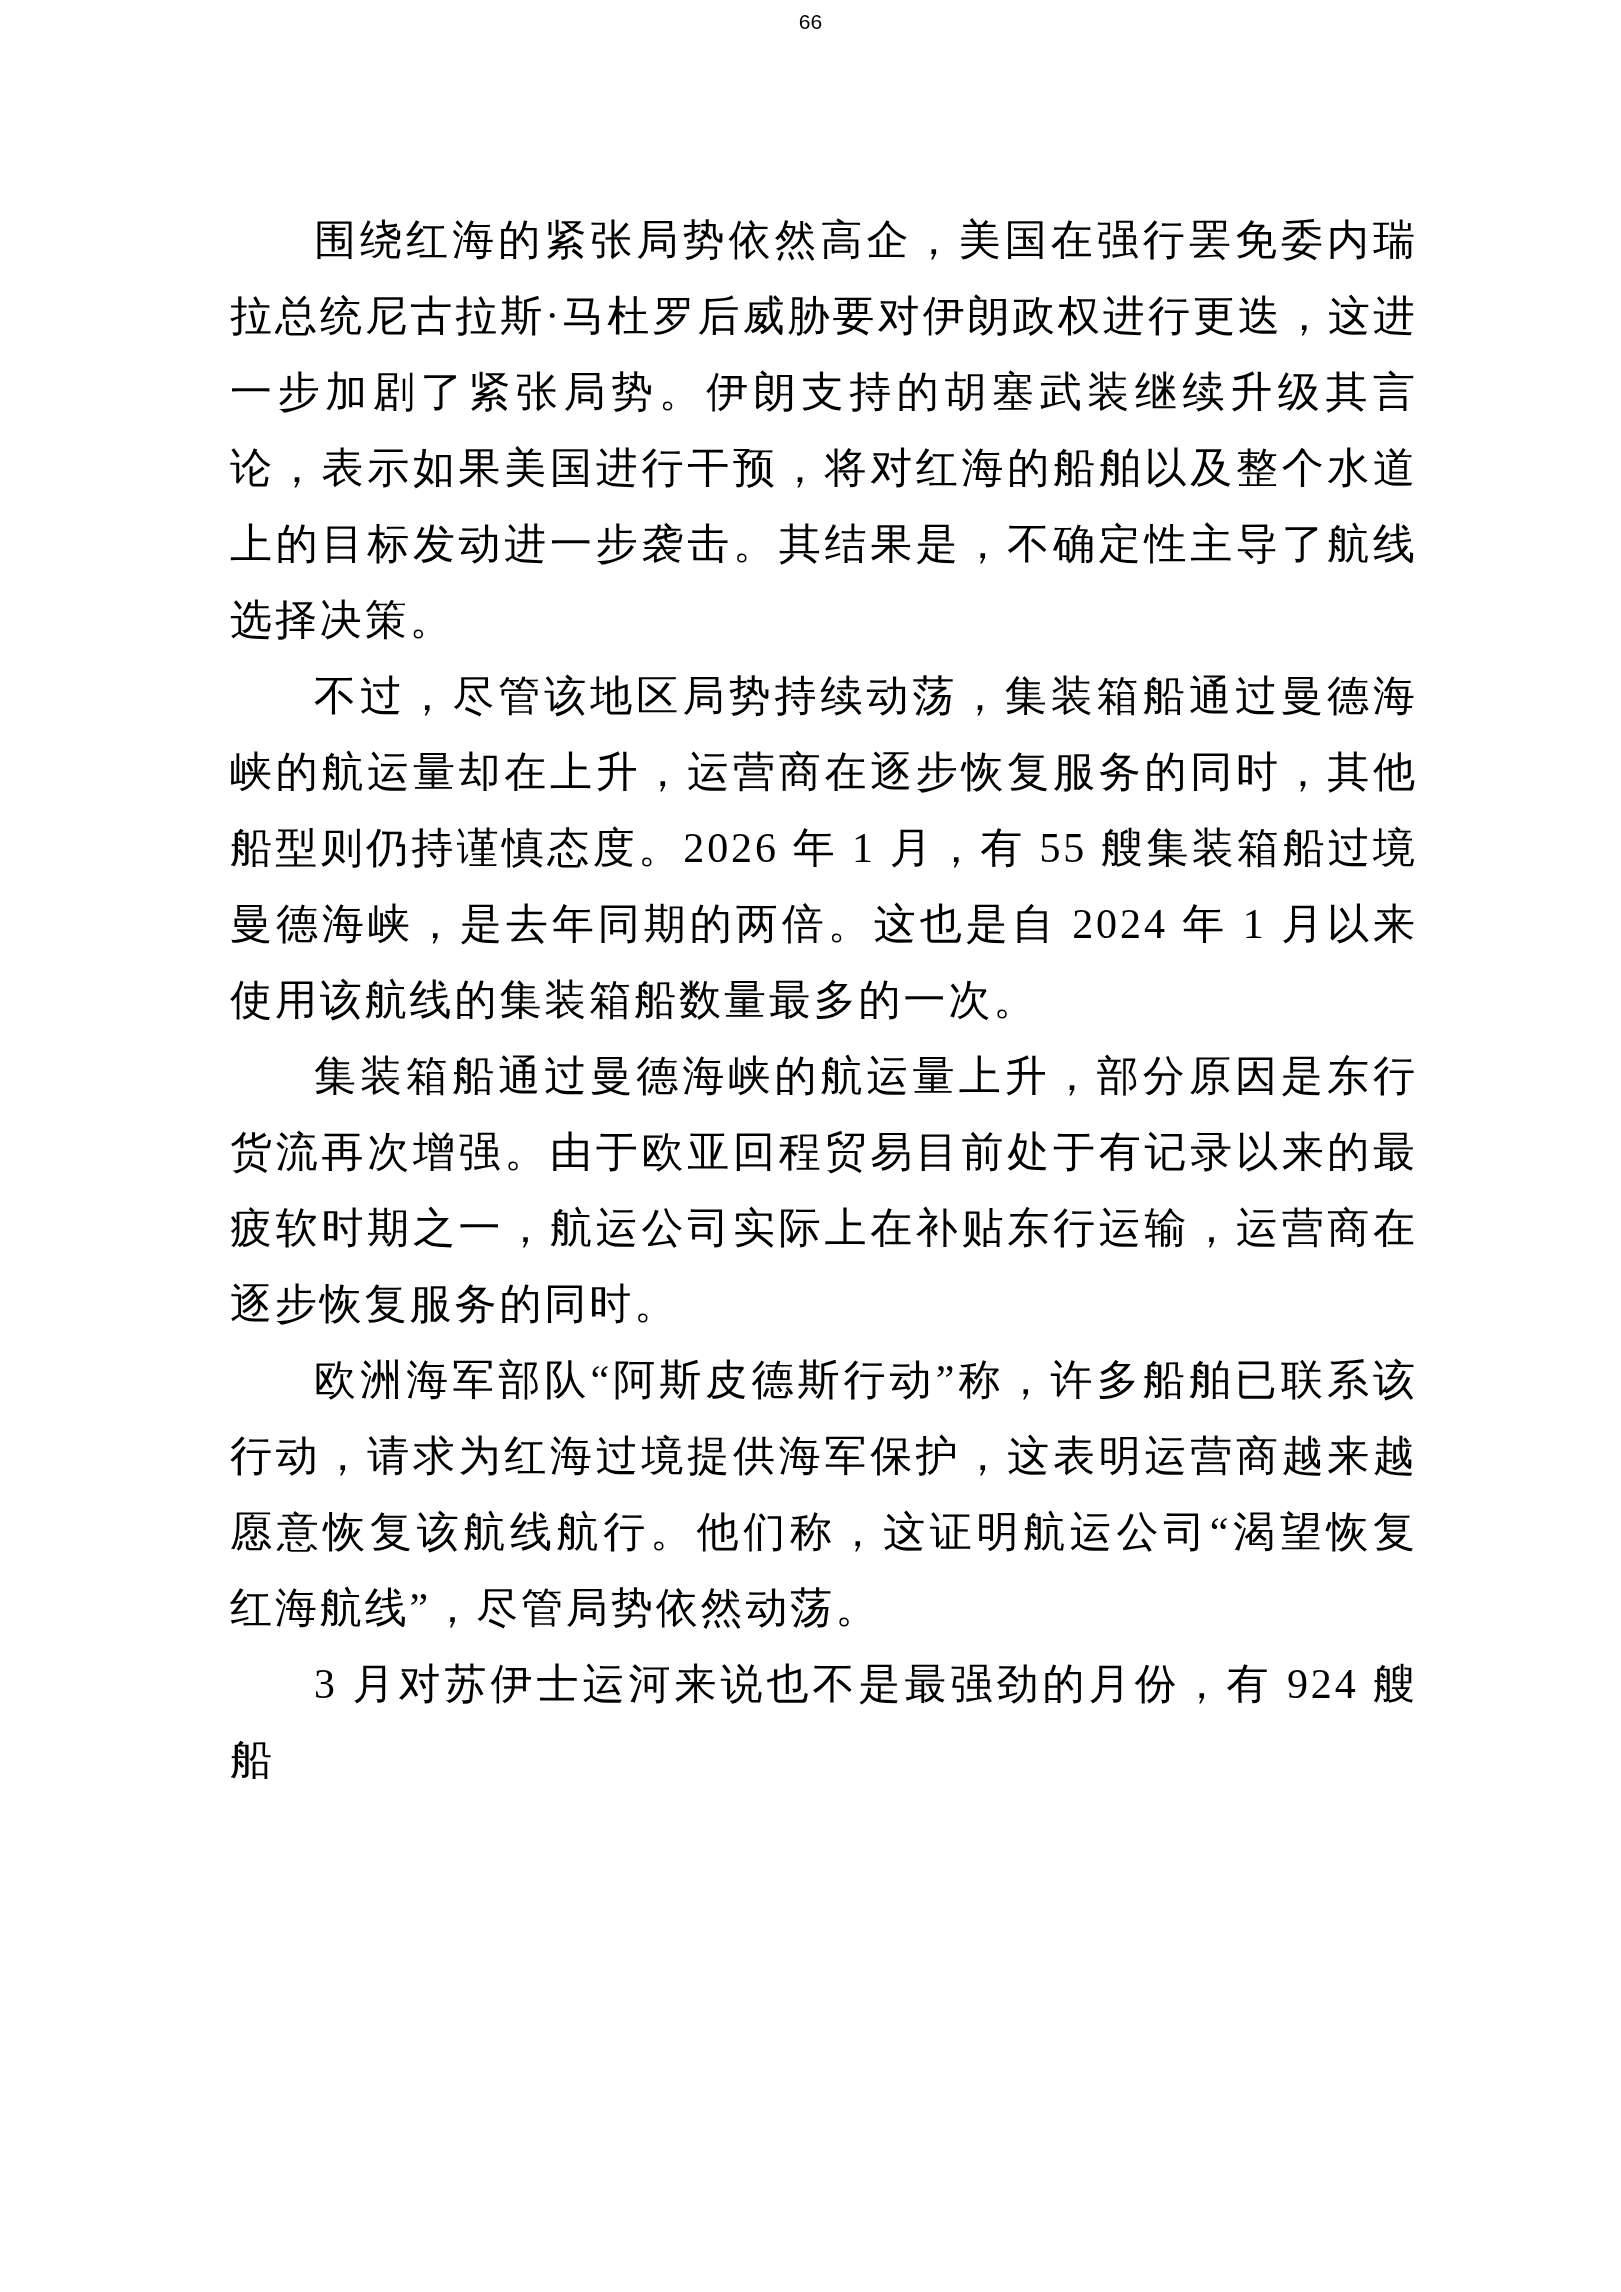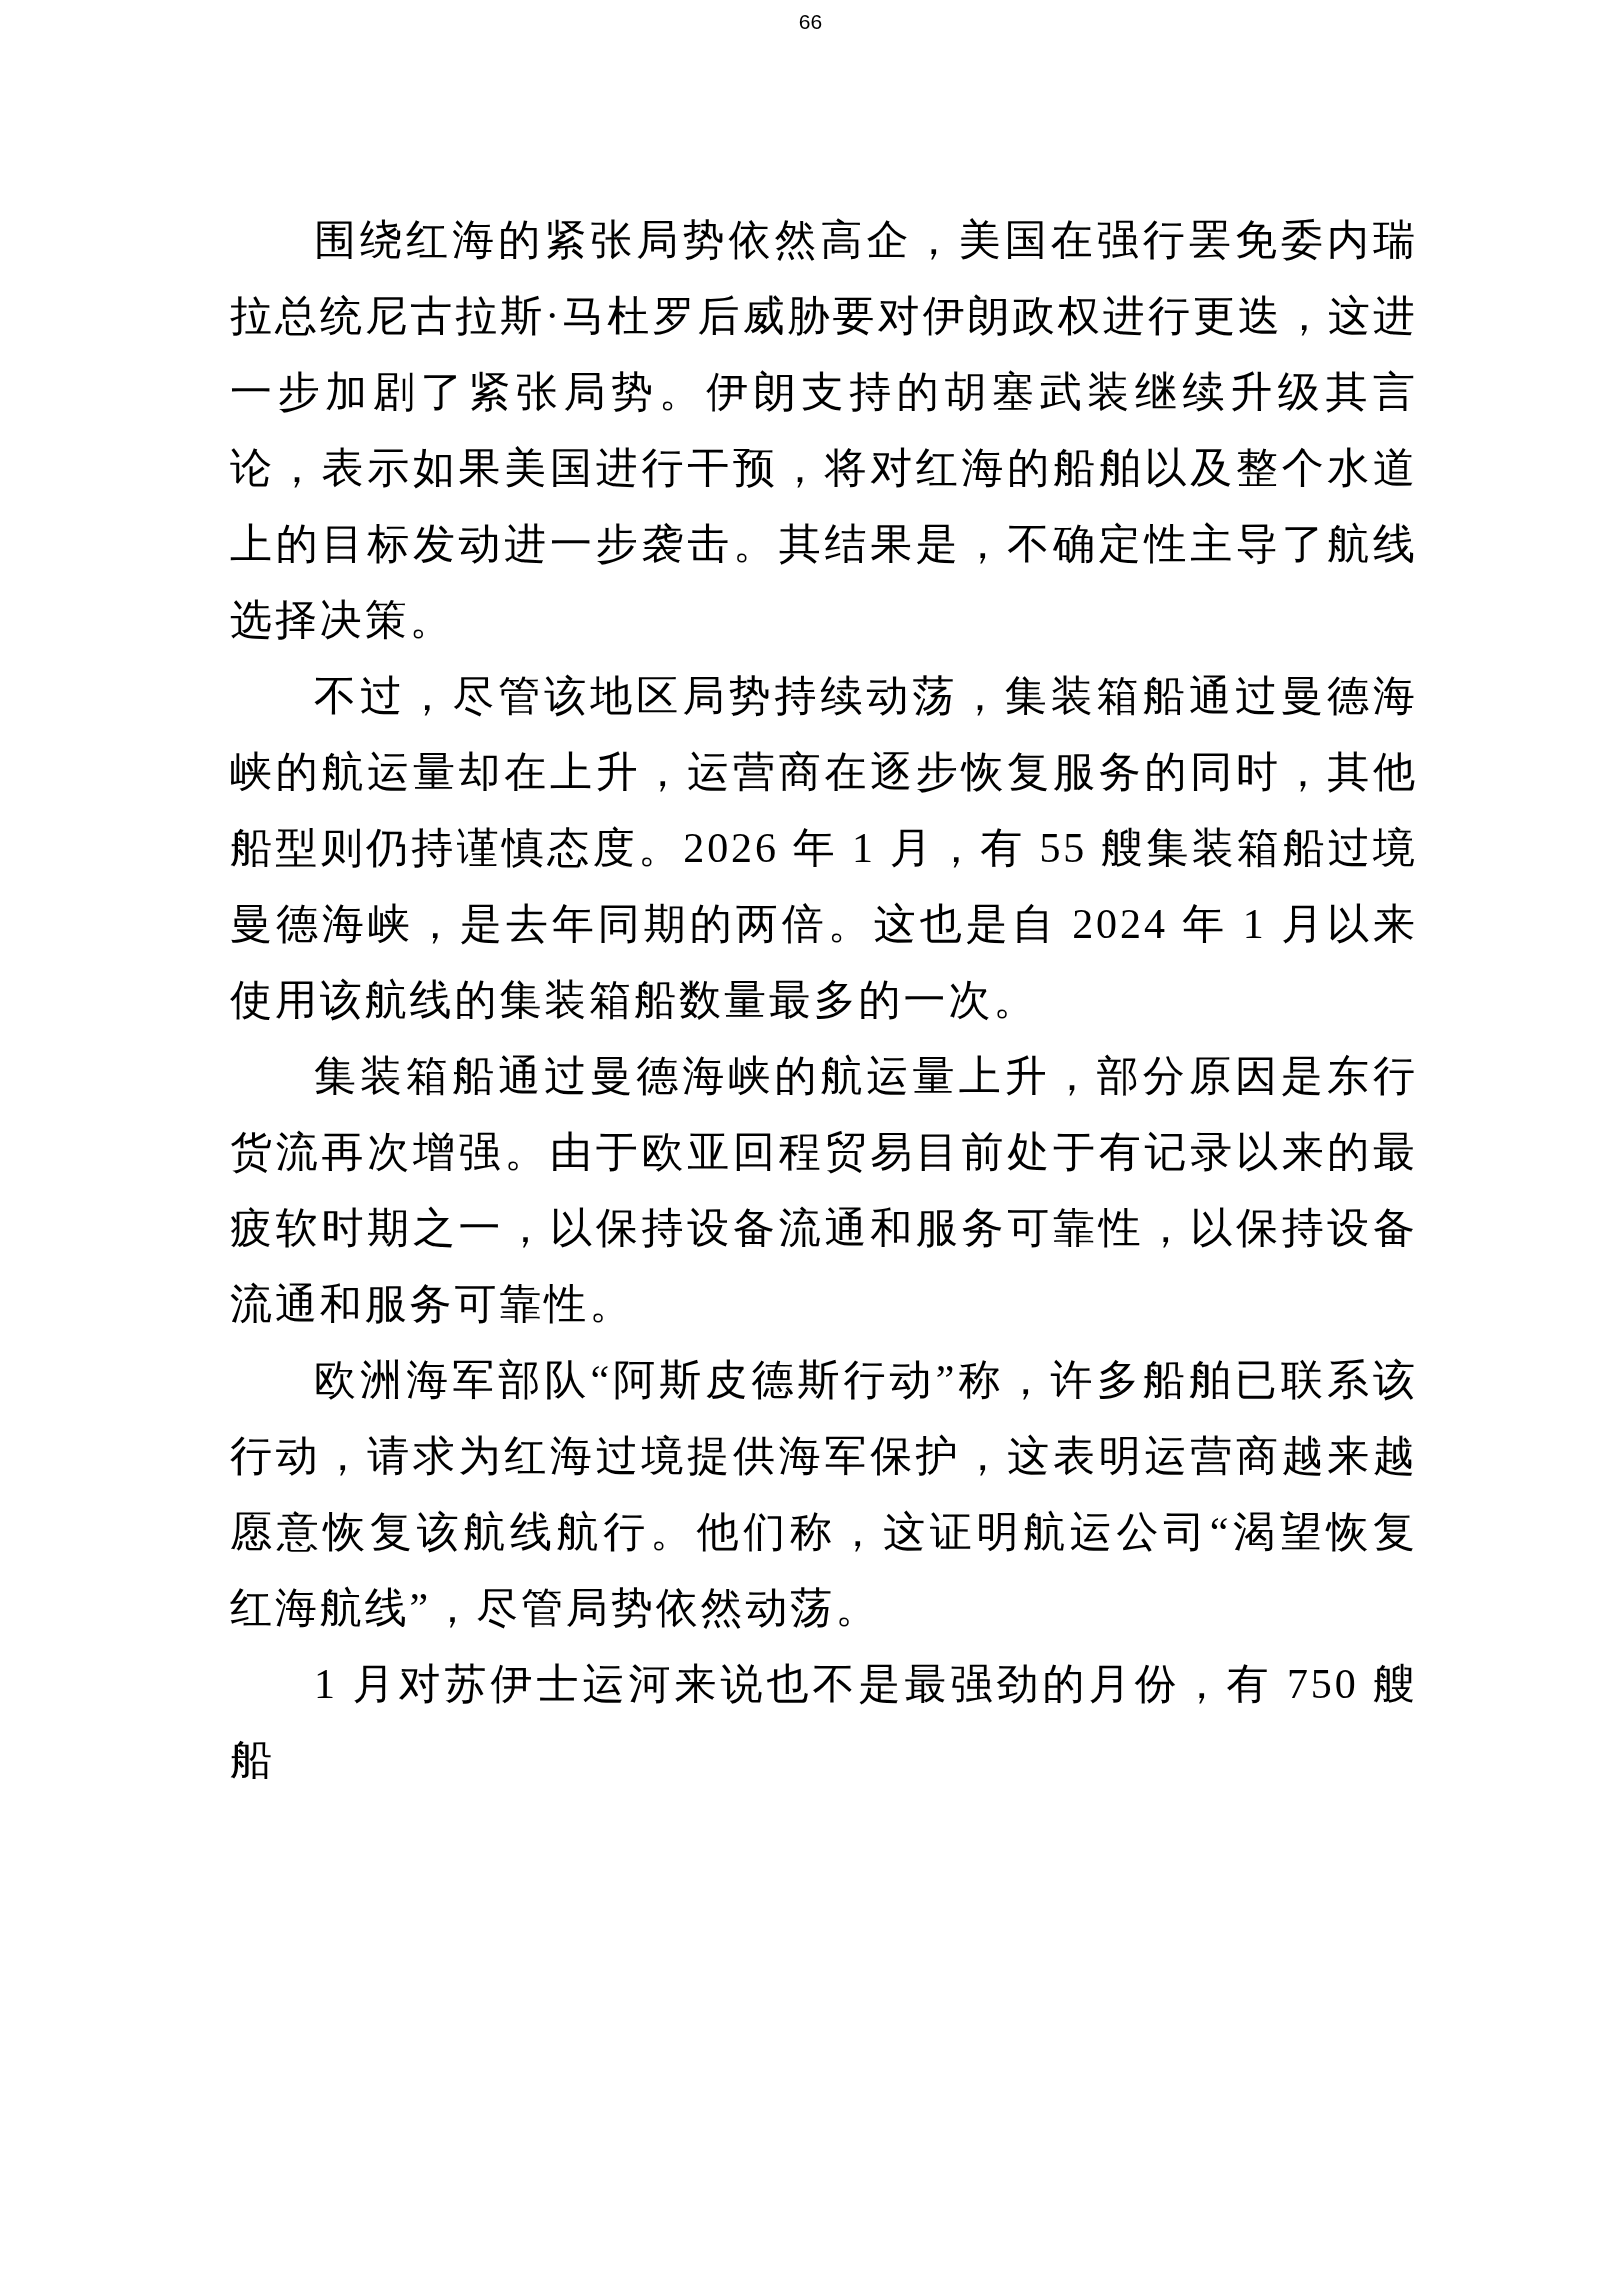--- a/index.html
+++ b/index.html
@@ -47,19 +47,19 @@
 </head>
 <body>
 
 <div>
 
   <div class="page-number">66</div>
 
   <div class="content">
     <p>围绕红海的紧张局势依然高企，美国在强行罢免委内瑞拉总统尼古拉斯·马杜罗后威胁要对伊朗政权进行更迭，这进一步加剧了紧张局势。伊朗支持的胡塞武装继续升级其言论，表示如果美国进行干预，将对红海的船舶以及整个水道上的目标发动进一步袭击。其结果是，不确定性主导了航线选择决策。</p>
     <p>不过，尽管该地区局势持续动荡，集装箱船通过曼德海峡的航运量却在上升，运营商在逐步恢复服务的同时，其他船型则仍持谨慎态度。2026 年 1 月，有 55 艘集装箱船过境曼德海峡，是去年同期的两倍。这也是自 2024 年 1 月以来使用该航线的集装箱船数量最多的一次。</p>
-    <p>集装箱船通过曼德海峡的航运量上升，部分原因是东行货流再次增强。由于欧亚回程贸易目前处于有记录以来的最疲软时期之一，以保持设备流通和服务可靠性，以保持设备流通和服务可靠性。</p>
+    <p>集装箱船通过曼德海峡的航运量上升，部分原因是东行货流再次增强。由于欧亚回程贸易目前处于有记录以来的最疲软时期之一，航运公司实际上在补贴东行运输，运营商在逐步恢复服务的同时。</p>
     <p>欧洲海军部队“阿斯皮德斯行动”称，许多船舶已联系该行动，请求为红海过境提供海军保护，这表明运营商越来越愿意恢复该航线航行。他们称，这证明航运公司“渴望恢复红海航线”，尽管局势依然动荡。</p>
-    <p>1 月对苏伊士运河来说也不是最强劲的月份，有 750 艘船</p>
+    <p>3 月对苏伊士运河来说也不是最强劲的月份，有 924 艘船</p>
   </div>
 
 </div>
 
 
 </body></html>

